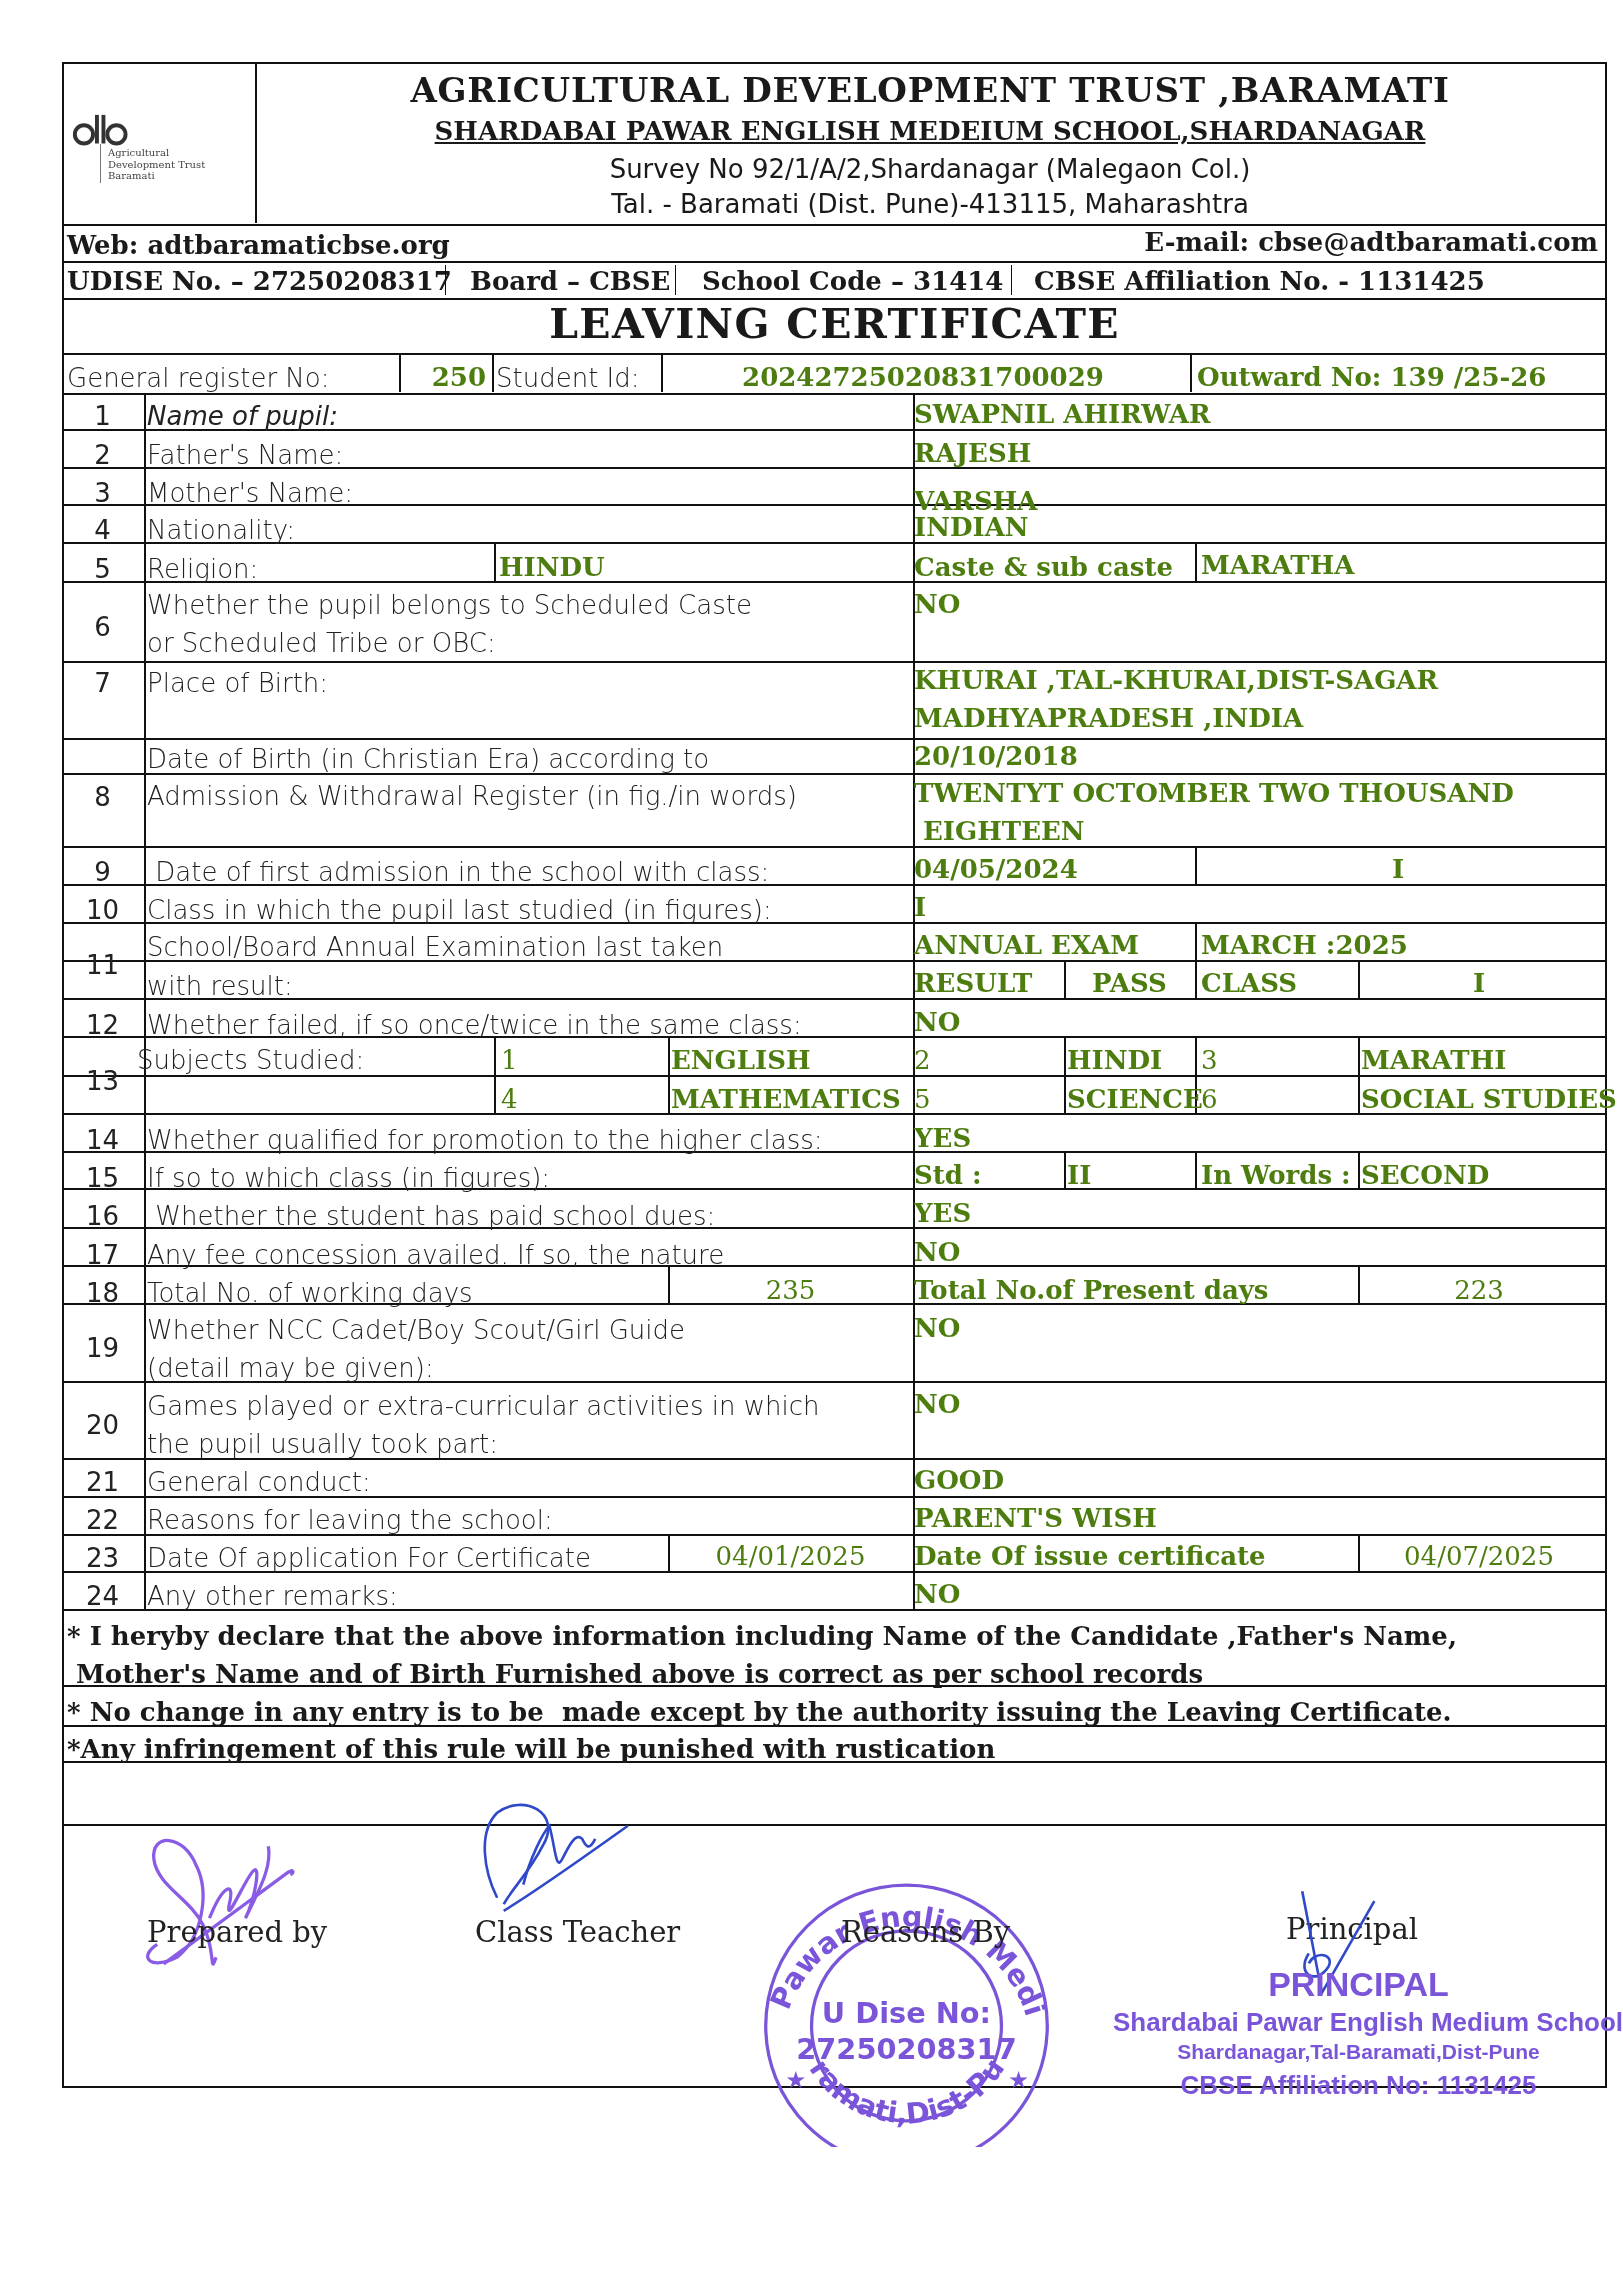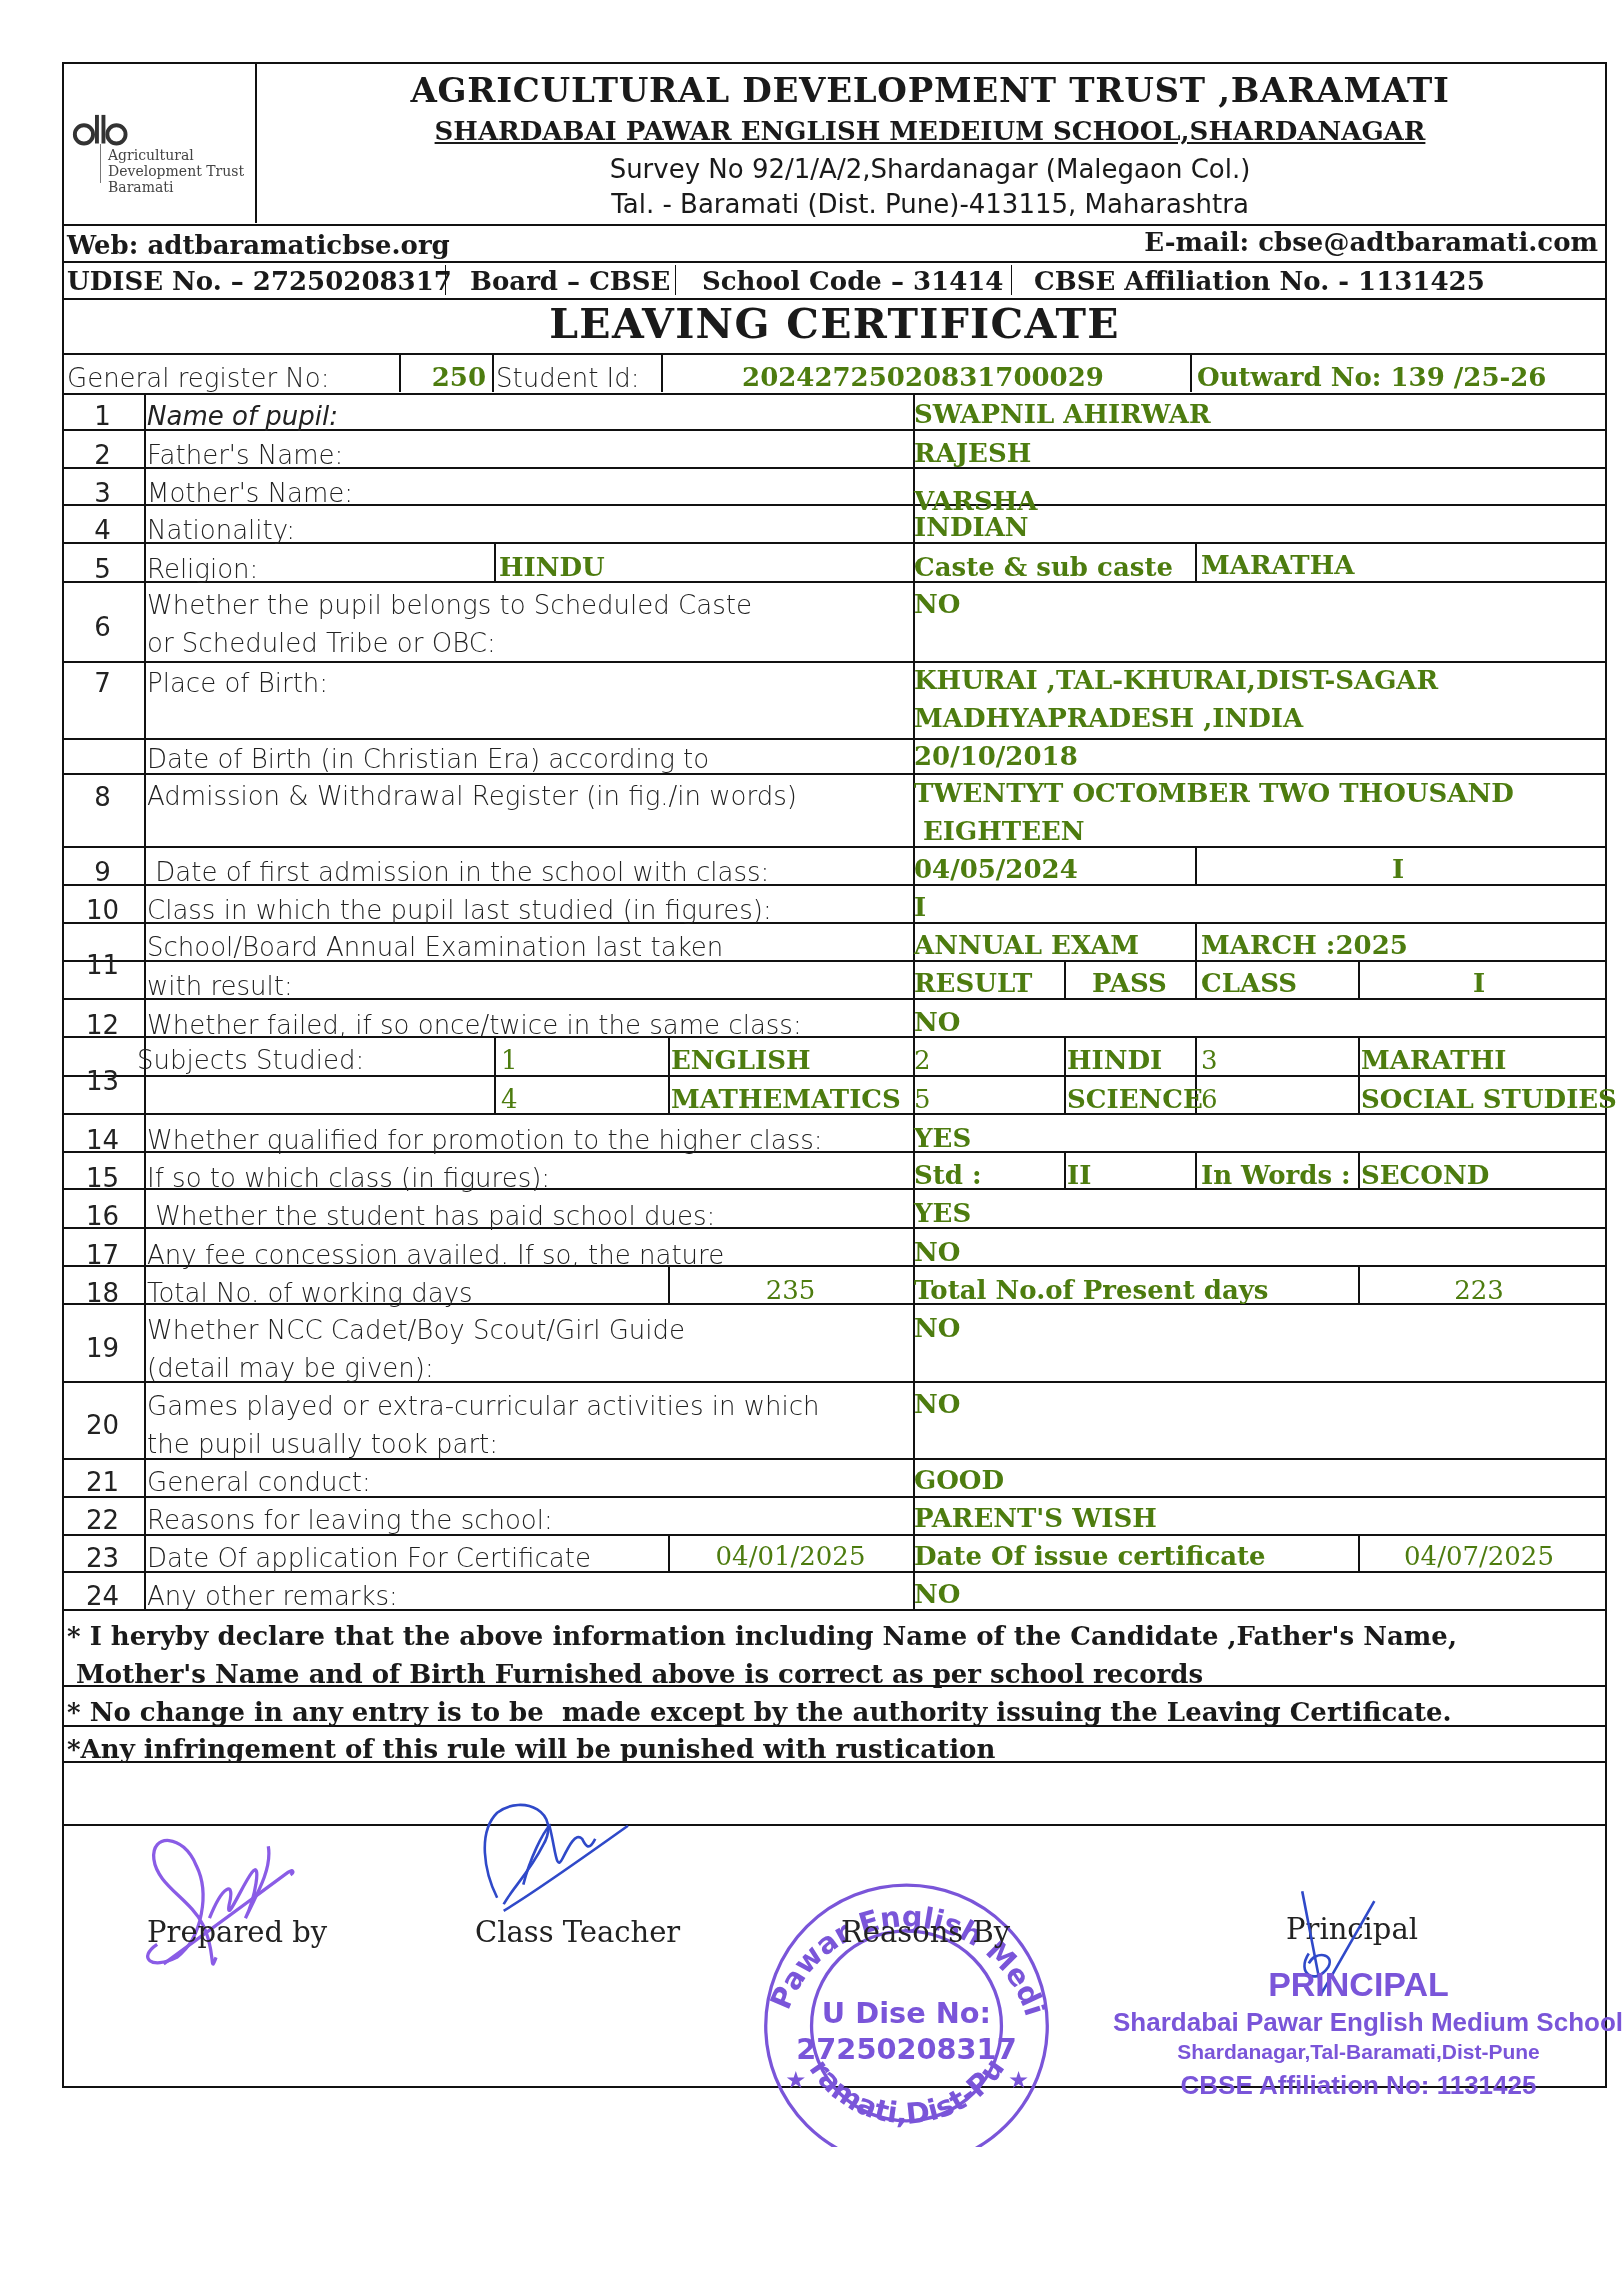--- a/index.html
+++ b/index.html
@@ -29,21 +29,21 @@
 <div class="vl" style="left:255px; top:63px; height:160px;"></div>
 
 <div class="abs" style="left:72px; top:111px; width:177px; height:72px;">
   <svg width="59" height="39" viewBox="0 0 90 60" style="position:absolute; left:0; top:0;">
     <circle cx="18" cy="36" r="14" fill="none" stroke="#333" stroke-width="6"></circle>
     <line x1="38" y1="6" x2="38" y2="50" stroke="#333" stroke-width="6"></line>
     <line x1="48" y1="6" x2="48" y2="50" stroke="#333" stroke-width="6"></line>
     <circle cx="68" cy="36" r="14" fill="none" stroke="#333" stroke-width="6"></circle>
   </svg>
   <div class="vl" style="left:27.5px; top:33px; height:39px; border-left:1.3px solid #777;"></div>
-  <div class="txt" style="left:36px; top:36px; font-size:14px; color:#444; line-height:1.15;">
+  <div class="txt" style="left:36px; top:36px; font-size:10px; color:#444; line-height:1.15;">
     <div>Agricultural</div>
     <div>Development Trust</div>
     <div>Baramati</div>
   </div>
 </div>
 
 <div class="txt hdr1" style="left:259px; width:1342px; text-align:center; top:73px;">AGRICULTURAL DEVELOPMENT TRUST ,BARAMATI</div>
 <div class="txt hdr2" style="left:259px; width:1342px; text-align:center; top:118px;text-decoration:underline;">SHARDABAI PAWAR ENGLISH MEDEIUM SCHOOL,SHARDANAGAR</div>
 <div class="txt hdr3" style="left:259px; width:1342px; text-align:center; top:156px;">Survey No 92/1/A/2,Shardanagar (Malegaon Col.)</div>
 <div class="txt hdr3" style="left:259px; width:1342px; text-align:center; top:191px;">Tal. - Baramati (Dist. Pune)-413115, Maharashtra</div>

